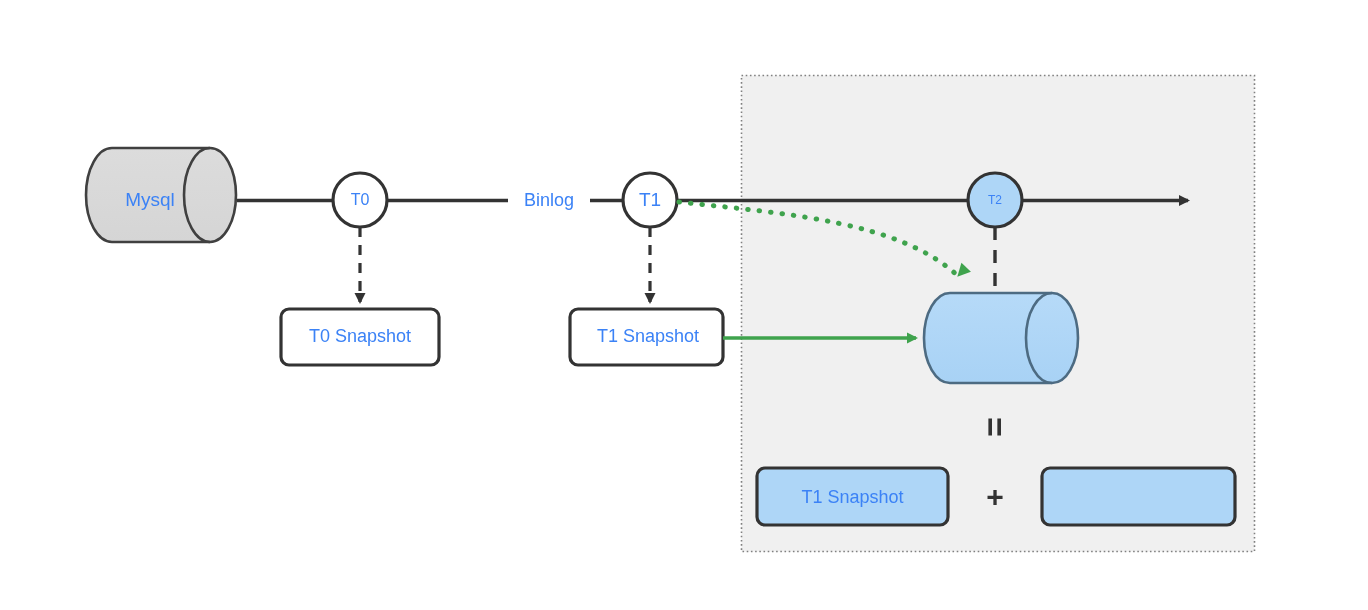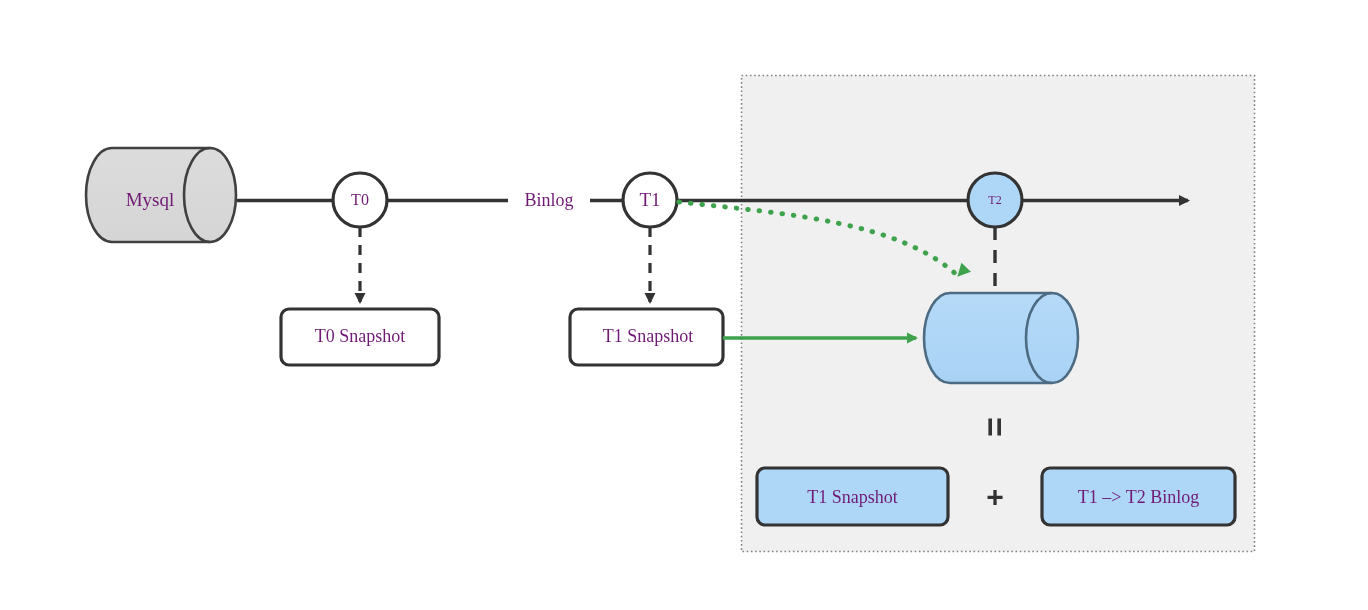--- a/index.html
+++ b/index.html
@@ -24,22 +24,22 @@
     left: 0;
     top: 0;
     width: 1368px;
     height: 610px;
   }
   .node-label {
     position: absolute;
     display: flex;
     align-items: center;
     justify-content: center;
-    color: #701a75;
-    font-family: Liberation Serif, serif;
+    color: #3b82f6;
+    font-family: Liberation Sans, sans-serif;
     white-space: nowrap;
     pointer-events: none;
   }
   .lbl-mysql     { left: 90px;  top: 182px; width: 120px; height: 36px; font-size: 19px; }
   .lbl-t0        { left: 332px; top: 186px; width: 56px;  height: 28px; font-size: 16px; }
   .lbl-t1        { left: 622px; top: 186px; width: 56px;  height: 28px; font-size: 19px; }
   .lbl-t2        { left: 967px; top: 186px; width: 56px;  height: 28px; font-size: 12px; }
   .lbl-binlog    { left: 508px; top: 187px; width: 82px;  height: 26px; font-size: 18px; background: #ffffff; }
   .lbl-t0snap    { left: 280px; top: 320px; width: 160px; height: 32px; font-size: 18px; }
   .lbl-t1snap    { left: 570px; top: 320px; width: 156px; height: 32px; font-size: 18px; }
@@ -157,15 +157,14 @@
 
   <div class="node-label lbl-t1snap">T1 Snapshot</div>
 
 
   <div class="op-symbol op-equals">=</div>
 
   <div class="op-symbol op-plus">+</div>
 
   <div class="node-label lbl-t1snap2">T1 Snapshot</div>
 
-  <div class="node-label lbl-binlogbox">T1 –&gt; T2 Binlog</div>
 
 </div>
 
 </body></html>

